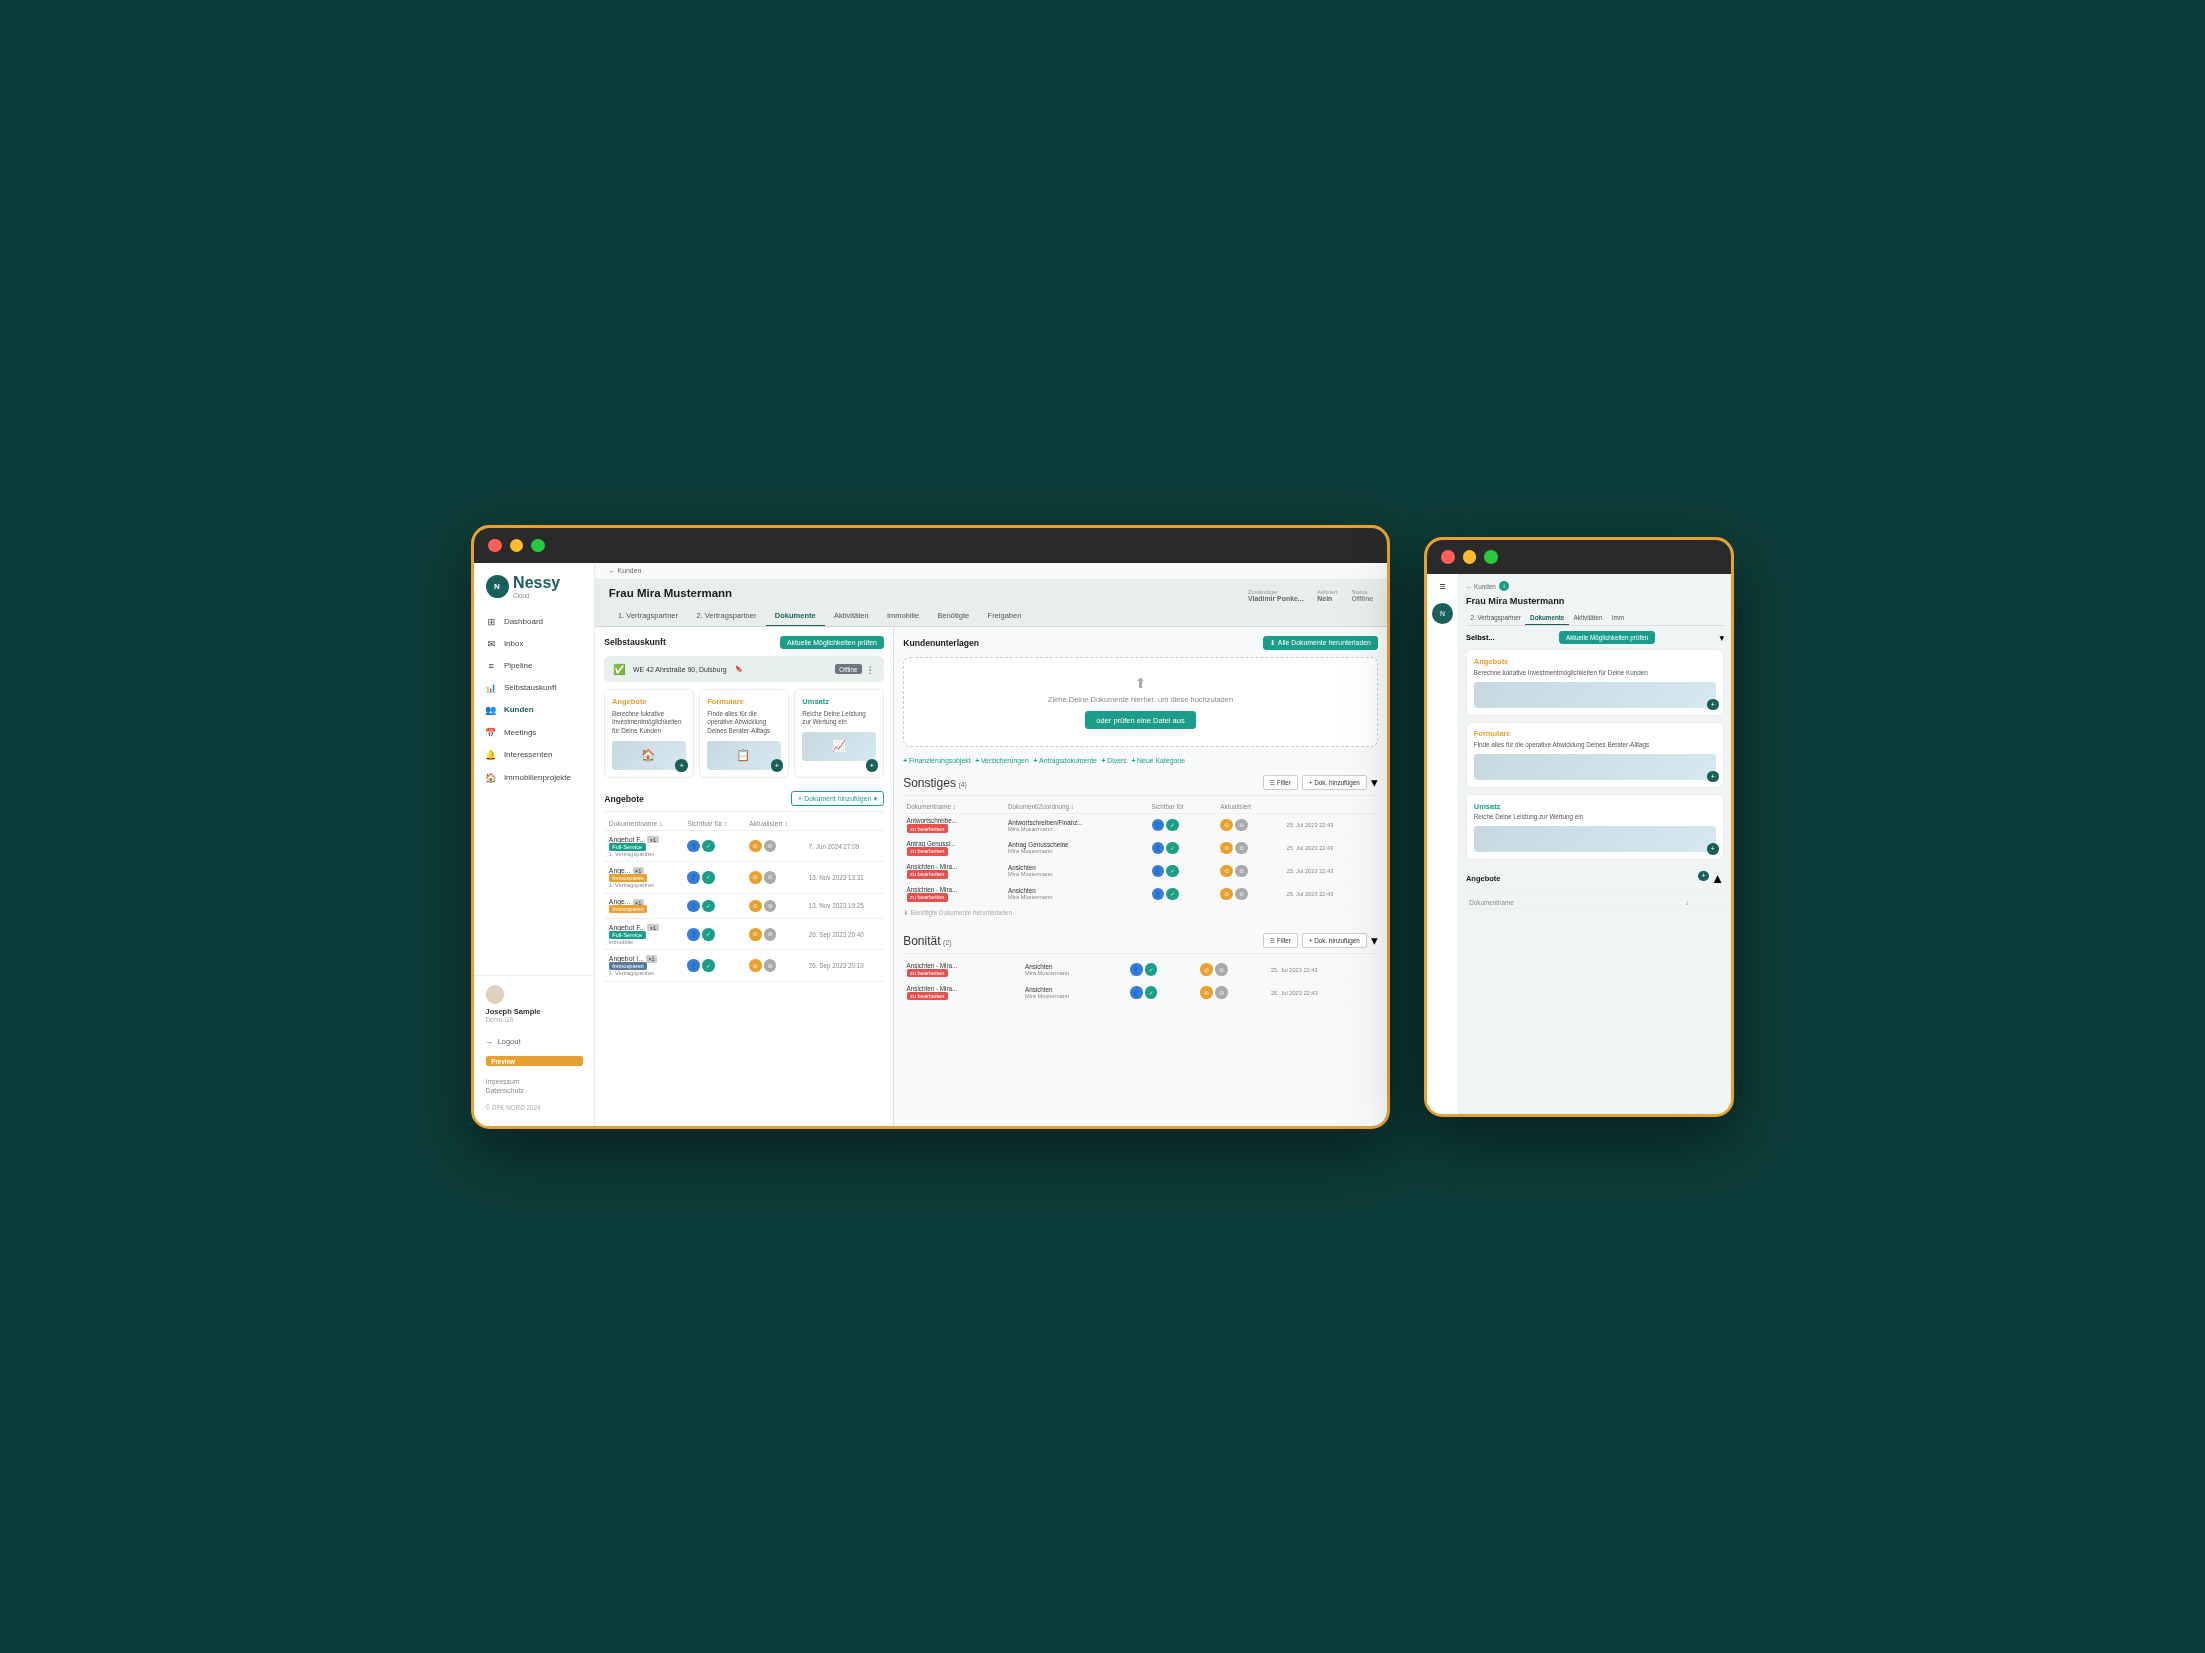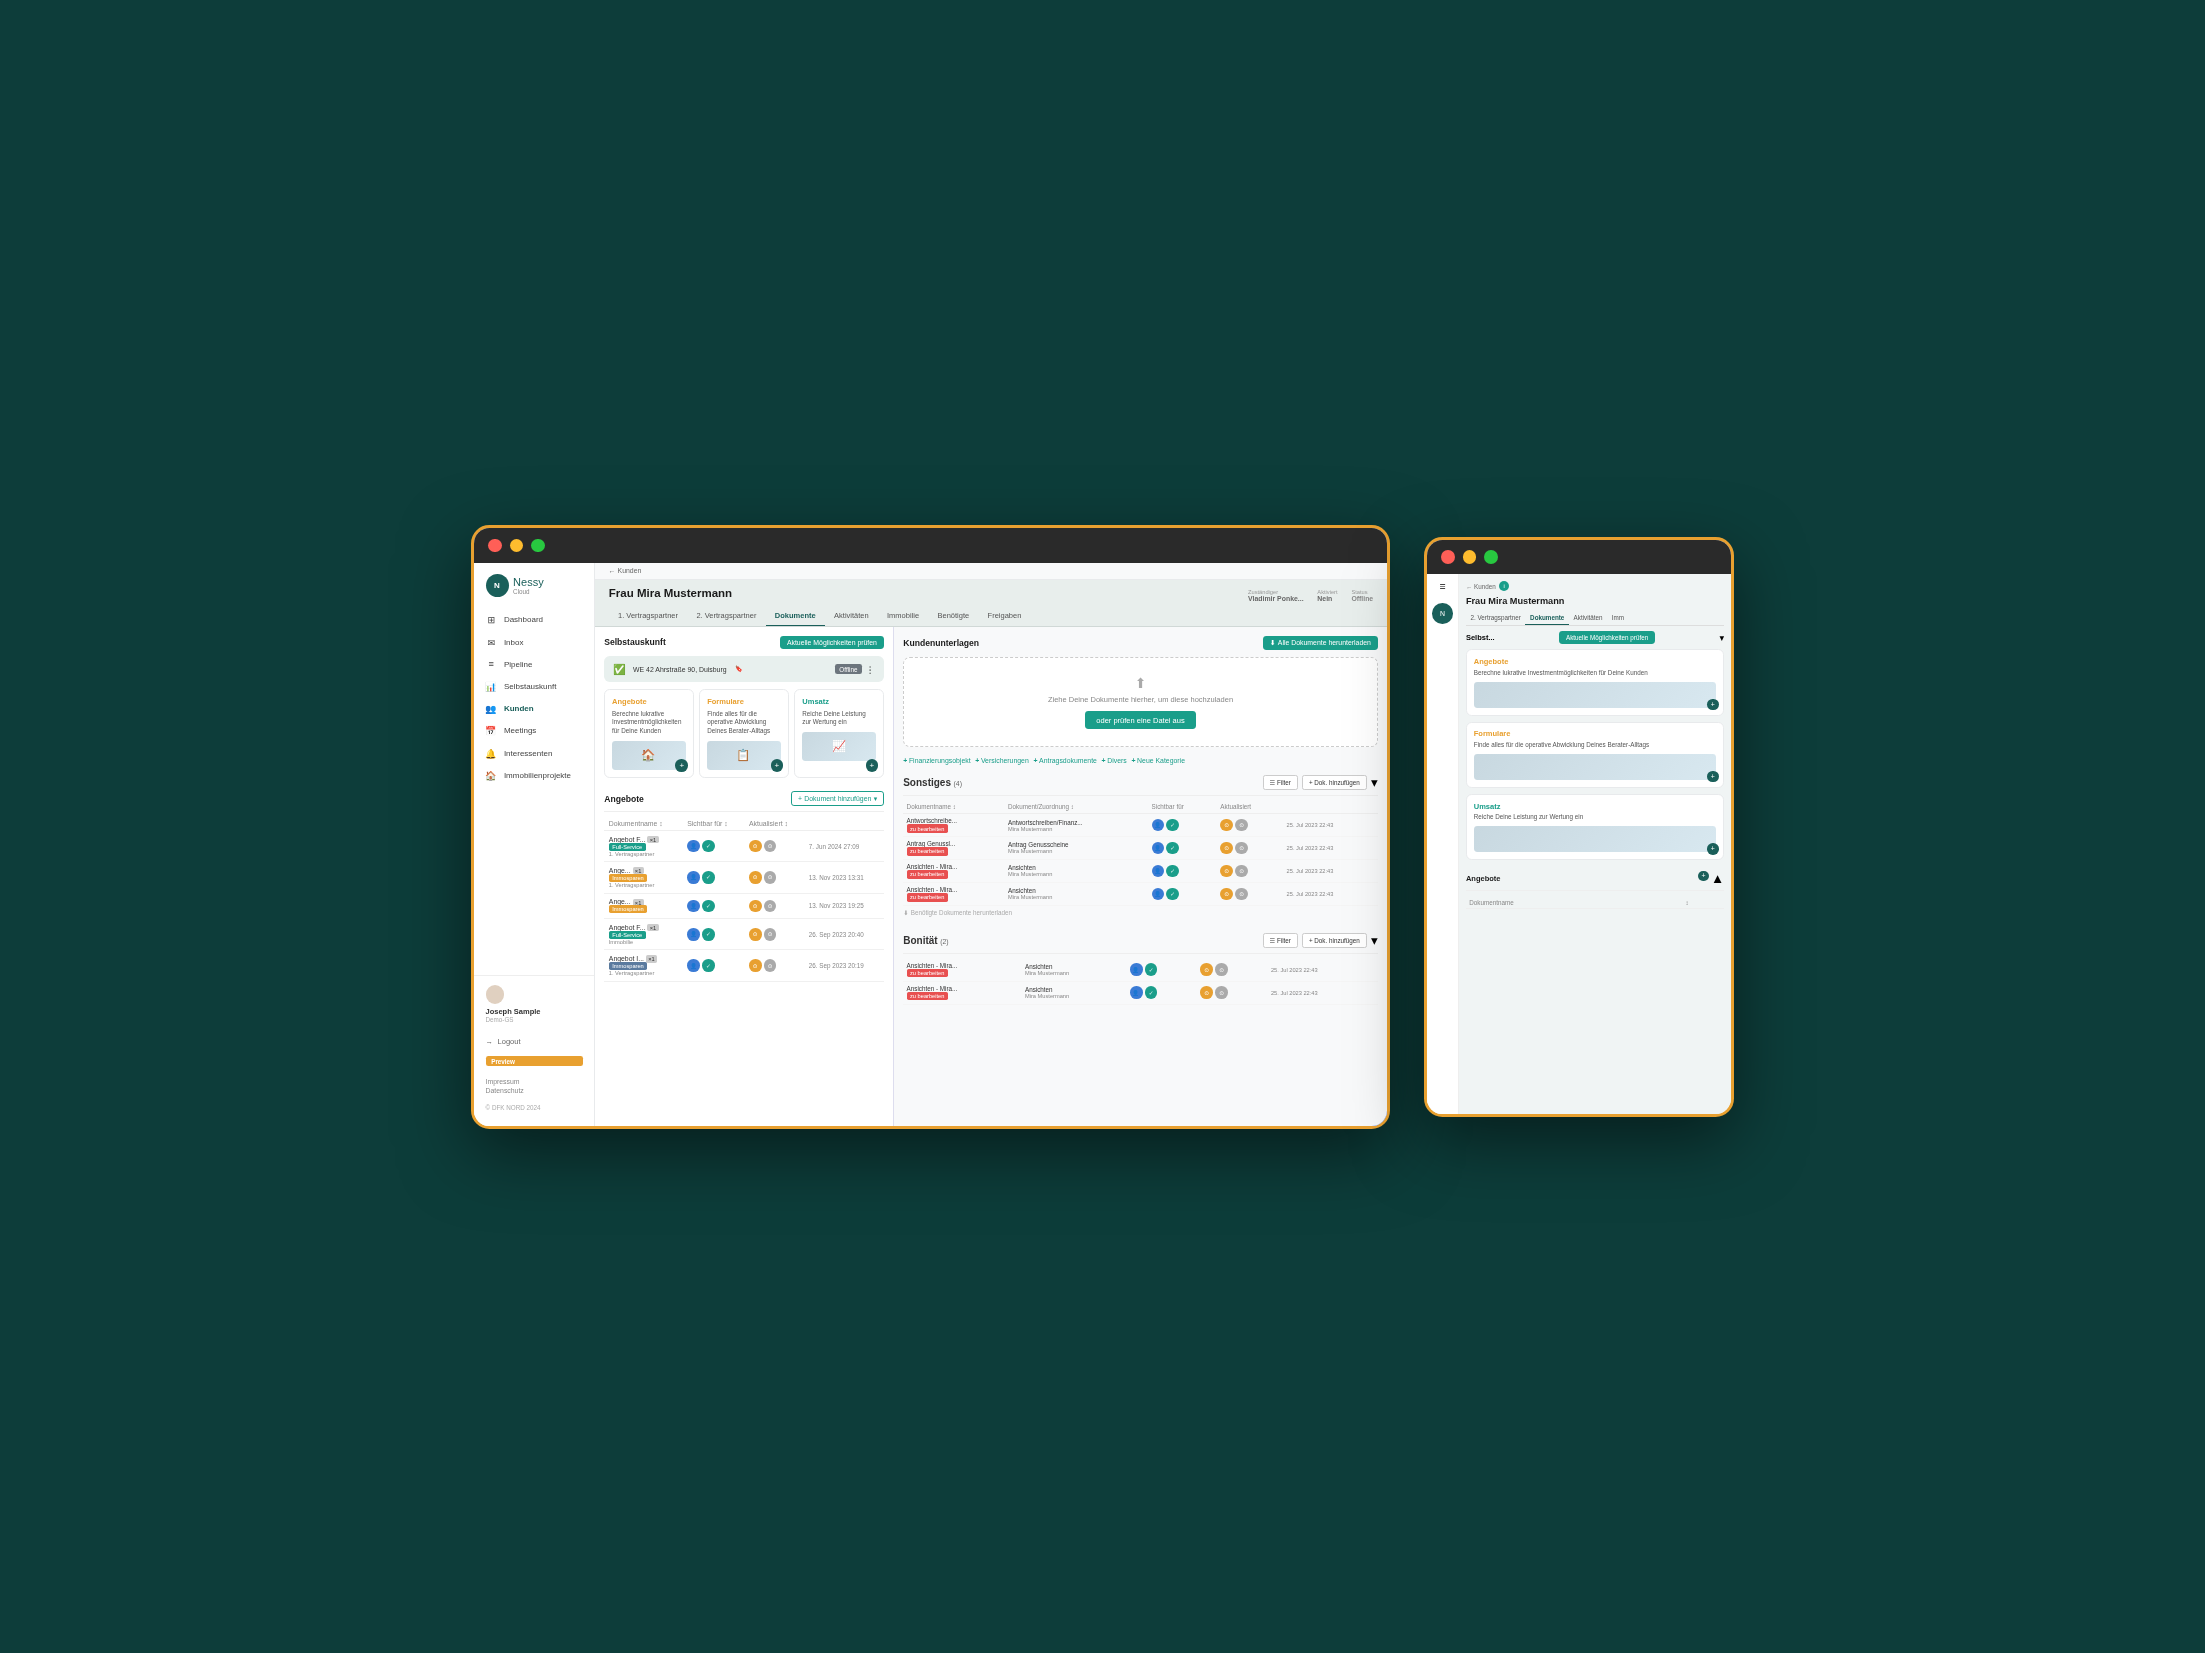--- a/index.html
+++ b/index.html
@@ -72,21 +72,21 @@
       align-items: center;
       gap: 4.6px;
     }
     .logo-icon {
       width: 23px; height: 23px;
       background: #1a5f5a;
       border-radius: 50%;
       display: flex; align-items: center; justify-content: center;
       color: white; font-size: 8px; font-weight: bold;
     }
-    .logo-text { font-size: 11px; font-weight: 400; color: #1a5f5a; line-height: 1.1; }
+    .logo-text { font-size: 16px; font-weight: 700; color: #1a5f5a; line-height: 1.1; }
     .logo-sub { font-size: 6.3px; color: #888; }
 
     .sidebar-nav { flex: 1; }
     .sidebar-item {
       display: flex;
       align-items: center;
       gap: 6.9px;
       padding: 5.7px 11.5px;
       cursor: pointer;
       font-size: 8px;
@@ -346,21 +346,21 @@
     
     .category-section { margin-bottom: 9.2px; }
     .category-header {
       display: flex;
       align-items: center;
       justify-content: space-between;
       padding: 4.6px 0;
       border-bottom: 0.6px solid #eee;
       margin-bottom: 4.6px;
     }
-    .category-title { font-size: 10px; font-weight: 700; color: #333; }
+    .category-title { font-size: 12px; font-weight: 400; color: #333; }
     .category-count { font-size: 6.9px; color: #666; }
     .category-actions { display: flex; gap: 4.6px; }
     .small-btn {
       font-size: 6.3px;
       padding: 2.3px 5.7px;
       border: 0.6px solid #ccc;
       border-radius: 2.3px;
       background: white;
       cursor: pointer;
       color: #333;

